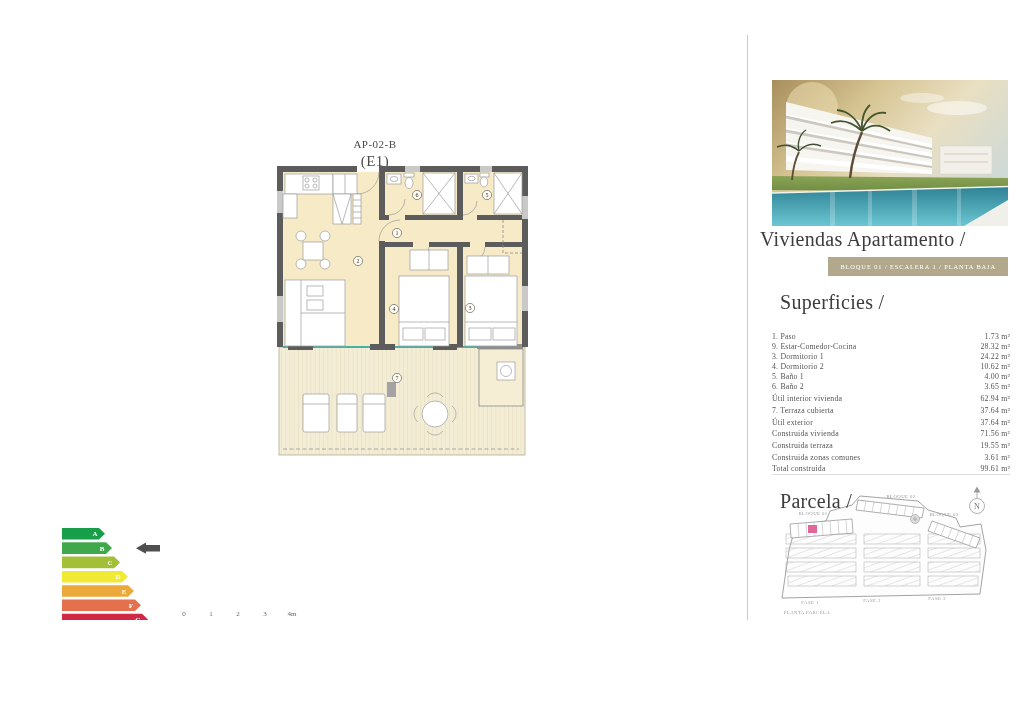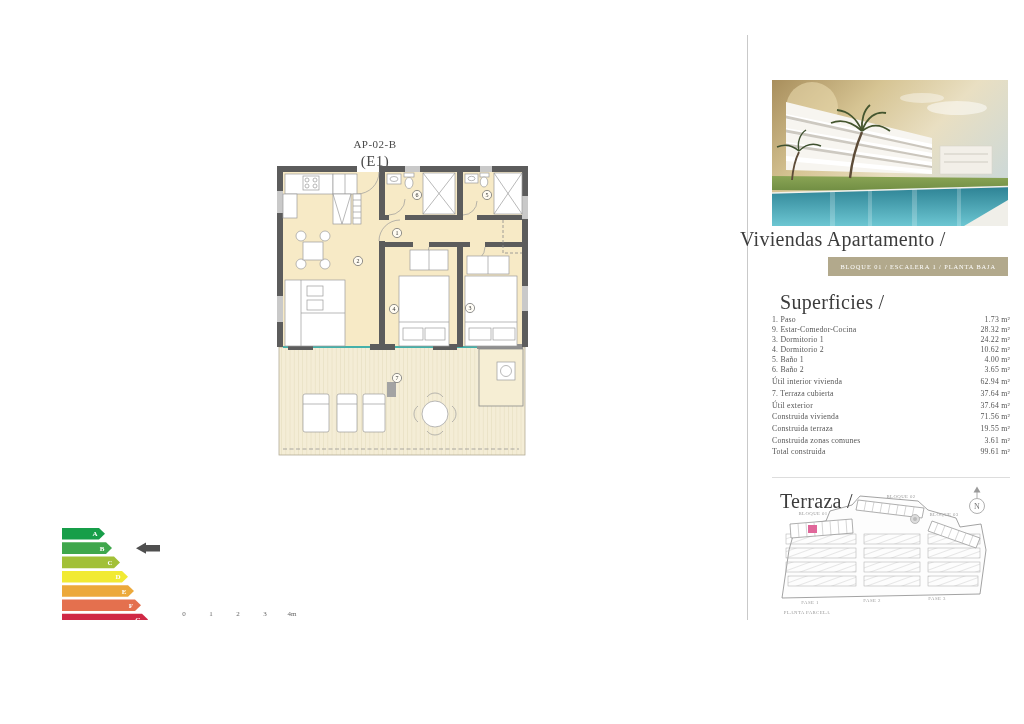--- a/index.html
+++ b/index.html
@@ -3,28 +3,28 @@
 <meta charset="utf-8">
 <style>
   html,body{margin:0;padding:0;background:#fff;}
   .page{position:relative;width:1024px;height:620px;background:#fff;overflow:hidden;
         font-family:"Liberation Serif","DejaVu Serif",serif;color:#444;}
   .abs{position:absolute;}
   .divider{left:747px;top:35px;width:1px;height:677px;background:#c9c9c9;}
   .plan-title{left:300px;top:138px;width:150px;text-align:center;color:#4a4a4a;
               font-size:11px;line-height:1.25;letter-spacing:.5px;}
   .plan-title .sub{font-size:15px;}
-  h1.panel-title{left:740px;top:228px;margin:0;font-weight:normal;font-size:20px;
+  h1.panel-title{left:760px;top:228px;margin:0;font-weight:normal;font-size:20px;
                  color:#3c3c3c;letter-spacing:.3px;}
   .badge{top:257px;right:16px;height:19px;line-height:19px;padding:0 12px;
          color:#fff;font-size:6.4px;letter-spacing:.9px;font-family:"Liberation Serif",serif;}
   h2.sec{margin:8px;font-weight:normal;font-size:20px;color:#3c3c3c;letter-spacing:.3px;}
   .sup-head{left:772px;top:283px;}
   .par-head{left:772px;top:482px;z-index:2;}
-  .sup-rows{left:772px;top:315px;width:238px;border-bottom:1px solid #ddd;padding-bottom:20px;}
+  .sup-rows{left:772px;top:332px;width:238px;border-bottom:1px solid #ddd;padding-bottom:0;}
   .sup-row{display:flex;justify-content:space-between;font-size:7.8px;color:#555;
            line-height:10.1px;letter-spacing:.2px;}
   .sup-row.gap{margin-top:1.6px;}
   .sup-row .v{color:#555;}
   svg text{font-family:"Liberation Serif","DejaVu Serif",serif;}
   .en-letter{font-family:"Liberation Sans","DejaVu Sans",sans-serif;font-weight:bold;}
 </style>
 </head>
 <body>
 
@@ -345,21 +345,21 @@
     <div class="sup-row gap">
         <span>Construida zonas comunes</span>
         <span class="v">3.61 m²</span>
       </div>
     <div class="sup-row gap">
         <span>Total construida</span>
         <span class="v">99.61 m²</span>
       </div>
   </div>
 
-  <h2 class="abs sec par-head">Terraza /</h2>
+  <h2 class="abs sec par-head">Parcela /</h2>
 
   <svg class="abs" style="left:772px;top:486px" width="236" height="130" viewBox="0 0 236 130">
     <defs>
       <pattern id="hatch" width="6" height="6" patternUnits="userSpaceOnUse" patternTransform="rotate(70)">
         <line x1="0" y1="0" x2="0" y2="6" stroke="#b9b9b9" stroke-width="0.7"></line>
       </pattern>
     </defs>
     <g>
       <circle cx="205" cy="20" r="7.5" fill="none" stroke="#9a9a9a" stroke-width="0.8"></circle>
       <text x="205" y="23" font-size="8" fill="#777" text-anchor="middle">N</text>

